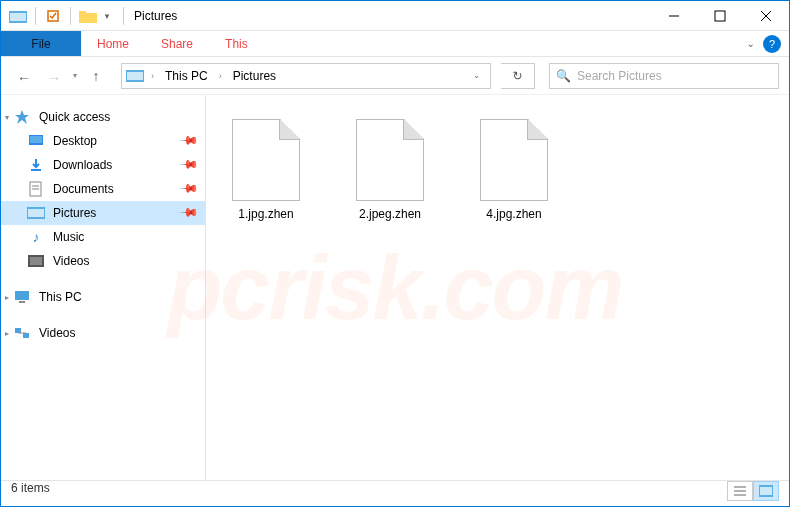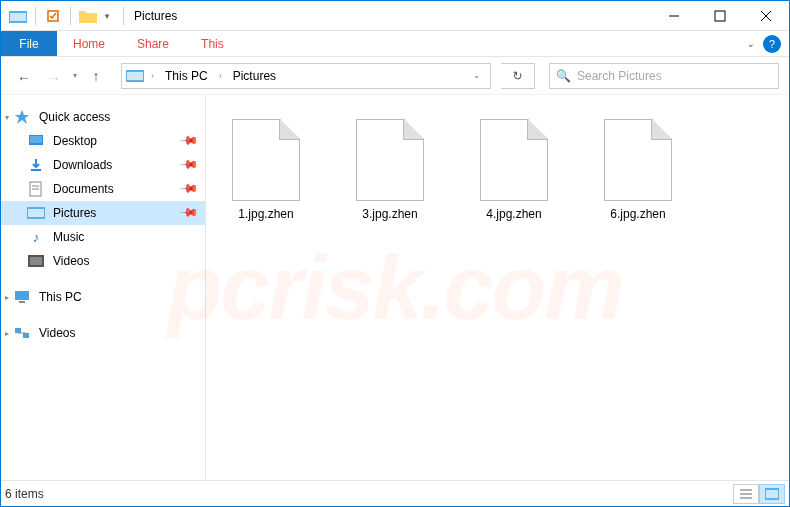--- a/index.html
+++ b/index.html
@@ -5,21 +5,21 @@
 * { margin: 0; padding: 0; box-sizing: border-box; font-family: "Segoe UI", sans-serif; font-size: 12px; }
 body { background: #fff; width: 790px; height: 507px; overflow: hidden; border: 1px solid #0078d7; display: flex; flex-direction: column; }
 .titlebar { height: 30px; background: #fff; display: flex; align-items: center; border-bottom: 1px solid #e5e5e5; }
 .titlebar-icons { display: flex; align-items: center; gap: 2px; padding: 0 6px; }
 .mini-icon { width: 22px; height: 22px; display: inline-flex; align-items: center; justify-content: center; }
 .tb-sep { width: 1px; height: 18px; background: #d0d0d0; margin: 0 4px; }
 .titlebar-title { padding-left: 6px; font-size: 12px; color: #000; }
 .win-controls { margin-left: auto; display: flex; }
 .win-btn { width: 46px; height: 30px; display: flex; align-items: center; justify-content: center; cursor: pointer; }
 .ribbon { height: 26px; display: flex; align-items: stretch; background: #fff; border-bottom: 1px solid #e5e5e5; }
-.file-tab { background: #1979ca; color: #fef9c3; width: 56px; display: flex; align-items: center; justify-content: center; cursor: pointer; font-size: 12px; }
+.file-tab { background: #1979ca; color: #0f172a; width: 80px; display: flex; align-items: center; justify-content: center; cursor: pointer; font-size: 12px; }
 .ribbon-tab { padding: 0 16px; display: flex; align-items: center; color: #ef4444; cursor: pointer; font-size: 12px; }
 .ribbon-right { margin-left: auto; display: flex; align-items: center; padding-right: 8px; gap: 8px; }
 .chev-down { font-size: 10px; color: #666; cursor: pointer; }
 .help-icon { width: 18px; height: 18px; border-radius: 50%; background: #0078d7; color: #fff; display: flex; align-items: center; justify-content: center; font-size: 11px; cursor: pointer; }
 .addrbar { height: 38px; display: flex; align-items: center; padding: 4px 10px; gap: 4px; border-bottom: 1px solid #f0f0f0; }
 .nav-btn { width: 26px; height: 26px; display: flex; align-items: center; justify-content: center; color: #555; cursor: pointer; font-size: 14px; }
 .nav-btn.disabled { color: #ccc; }
 .nav-dd { font-size: 8px; color: #888; cursor: pointer; padding: 0 2px; }
 .breadcrumb { flex: 1; height: 26px; border: 1px solid #ccc; display: flex; align-items: center; padding: 0 4px; gap: 4px; margin: 0 6px 0 8px; background: #fff; }
 .bc-icon { width: 18px; height: 14px; }
@@ -42,21 +42,21 @@
 .main { flex: 1; padding: 20px 12px; overflow: auto; position: relative; }
 .file-grid { display: flex; flex-wrap: wrap; gap: 22px 28px; align-content: flex-start; }
 .file-item { width: 96px; display: flex; flex-direction: column; align-items: center; cursor: pointer; padding: 4px; }
 .file-icon-lg { width: 68px; height: 82px; position: relative; margin-bottom: 6px; }
 .page { width: 68px; height: 82px; background: #fff; border: 1px solid #bbb; position: relative; }
 .page::before { content: ""; position: absolute; top: -1px; right: -1px; width: 20px; height: 20px; background: linear-gradient(135deg, transparent 0%, transparent 48%, #bbb 50%, #e8e8e8 52%, #e8e8e8 100%); border-left: 1px solid #bbb; border-bottom: 1px solid #bbb; }
 .page::after { content: ""; position: absolute; top: -1px; right: -1px; width: 20px; height: 20px; background: #fff; clip-path: polygon(0 0, 100% 0, 100% 100%); border: none; }
 .fold { position:absolute; top:0; right:0; width:20px; height:20px; background:#e0e0e0; clip-path: polygon(0 0, 100% 100%, 0 100%); border-right:1px solid #bbb; border-top:1px solid #bbb;}
 .cut { position:absolute; top:-1px; right:-1px; width:21px; height:21px; background:#fff; clip-path: polygon(0 0, 100% 0, 100% 100%);}
 .file-label { font-size: 12px; color: #000; text-align: center; word-break: break-all; line-height: 1.3; }
-.statusbar { height: 26px; border-top: 1px solid #e5e5e5; display: flex; align-items: center; padding: 0 4px; font-size: 12px; color: #333; }
+.statusbar { height: 26px; border-top: 1px solid #e5e5e5; display: flex; padding: 0 10px; font-size: 12px; color: #333; }
 .statusbar .right { margin-left: auto; display: flex; gap: 0; }
 .view-toggle { width: 26px; height: 20px; border: 1px solid #ccc; display: flex; align-items: center; justify-content: center; cursor: pointer; font-size: 11px; color: #666; }
 .view-toggle.active { background: #cce8ff; border-color: #99d1ff; }
 .watermark { position: absolute; top: 50%; left: 50%; transform: translate(-50%, -50%); font-size: 90px; font-weight: 700; color: rgba(255,120,60,0.08); font-style: italic; pointer-events: none; white-space: nowrap; letter-spacing: -2px; }
 .svg-folder { fill: #ffd75e; }
 </style>
 </head>
 <body>
 
 <div class="titlebar">
@@ -247,38 +247,30 @@
             <div class="fold"></div>
           </div>
           <div class="file-label">1.jpg.zhen</div>
         </div>
         <div class="file-item">
           <div class="file-icon-lg">
             <div class="page"></div>
             <div class="cut"></div>
             <div class="fold"></div>
           </div>
-          <div class="file-label">3.jpg.zhen</div>
+          <div class="file-label">2.jpeg.zhen</div>
         </div>
         <div class="file-item">
           <div class="file-icon-lg">
             <div class="page"></div>
             <div class="cut"></div>
             <div class="fold"></div>
           </div>
           <div class="file-label">4.jpg.zhen</div>
         </div>
-        <div class="file-item">
-          <div class="file-icon-lg">
-            <div class="page"></div>
-            <div class="cut"></div>
-            <div class="fold"></div>
-          </div>
-          <div class="file-label">6.jpg.zhen</div>
-        </div>
       </div>
   </div>
 </div>
 
 <div class="statusbar">
   <span>6 items</span>
   <div class="right">
     <div class="view-toggle">
       <svg width="12" height="10">
           <line x1="0" y1="1" x2="12" y2="1" stroke="#666"></line>

